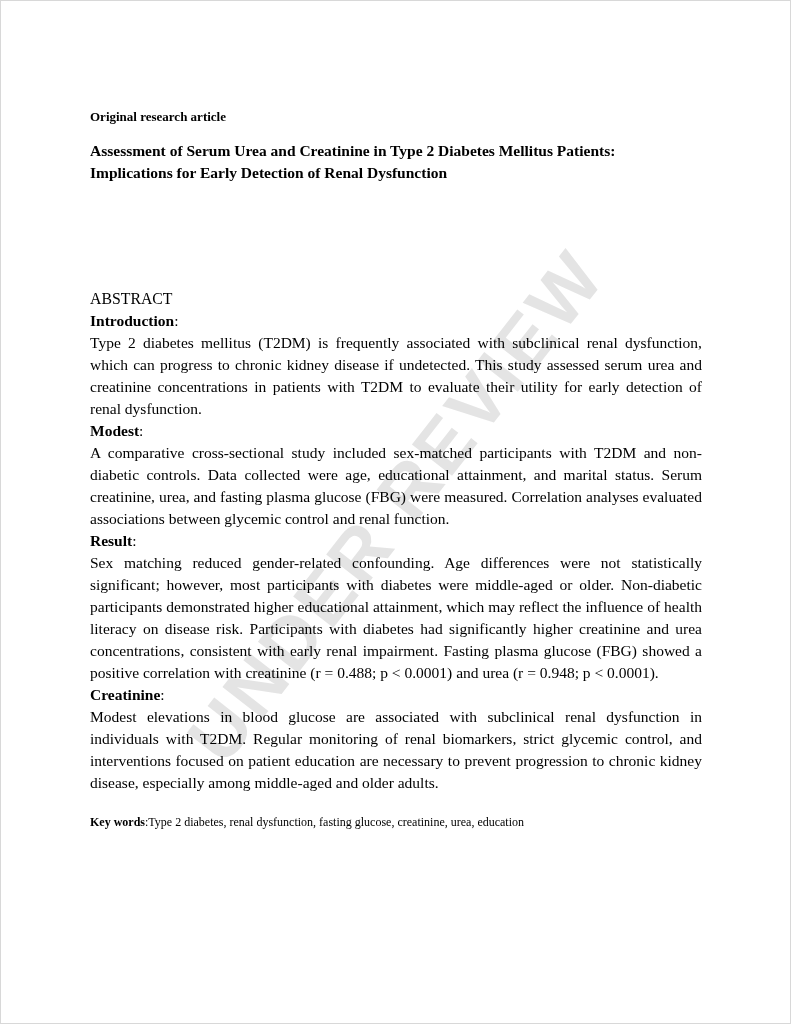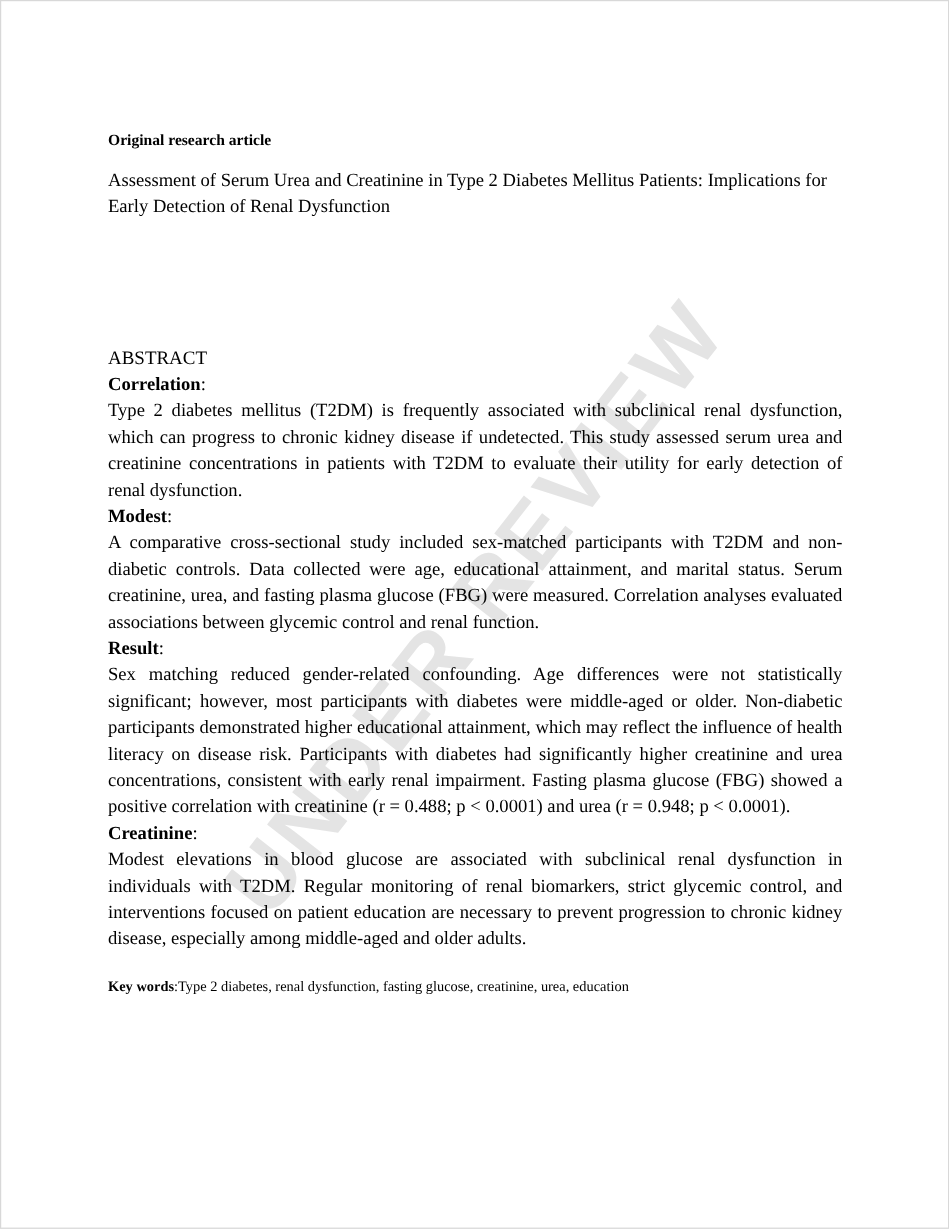--- a/index.html
+++ b/index.html
@@ -58,21 +58,21 @@
     transform-origin: center center;
     white-space: nowrap;
   }
   .label-line {
     font-weight: bold;
     font-size: 13px;
     margin: 0 0 14px 0;
     line-height: 1.35;
   }
   .title {
-    font-weight: normal;
+    font-weight: bold;
     font-size: 15.5px;
     line-height: 1.42;
     margin: 0 11px 10px 0;
   }
   .spacer-big { height: 96px; }
   .abstract-head {
     font-weight: normal;
     font-size: 15.8px;
     margin: 0 0 2px 0;
   }
@@ -115,21 +115,21 @@
   <div class="content">
 
     <div class="label-line">Original research article</div>
 
     <div class="title">Assessment of Serum Urea and Creatinine in Type 2 Diabetes Mellitus Patients: Implications for Early Detection of Renal Dysfunction</div>
 
     <div class="spacer-big"></div>
 
     <div class="abstract-head">ABSTRACT</div>
 
-    <div class="sec-head"><span>Correlation</span><span class="colon">:</span></div>
+    <div class="sec-head"><span>Introduction</span><span class="colon">:</span></div>
     <p class="body">Type 2 diabetes mellitus (T2DM) is frequently associated with subclinical renal dysfunction, which can progress to chronic kidney disease if undetected. This study assessed serum urea and creatinine concentrations in patients with T2DM to evaluate their utility for early detection of renal dysfunction.</p>
 
     <div class="sec-head"><span>Modest</span><span class="colon">:</span></div>
     <p class="body">A comparative cross-sectional study included sex-matched participants with T2DM and non-diabetic controls. Data collected were age, educational attainment, and marital status. Serum creatinine, urea, and fasting plasma glucose (FBG) were measured. Correlation analyses evaluated associations between glycemic control and renal function.</p>
 
     <div class="sec-head"><span>Result</span><span class="colon">:</span></div>
     <p class="body">Sex matching reduced gender-related confounding. Age differences were not statistically significant; however, most participants with diabetes were middle-aged or older. Non-diabetic participants demonstrated higher educational attainment, which may reflect the influence of health literacy on disease risk. Participants with diabetes had significantly higher creatinine and urea concentrations, consistent with early renal impairment. Fasting plasma glucose (FBG) showed a positive correlation with creatinine (r = 0.488; p &lt; 0.0001) and urea (r = 0.948; p &lt; 0.0001).</p>
 
     <div class="sec-head"><span>Creatinine</span><span class="colon">:</span></div>
     <p class="body">Modest elevations in blood glucose are associated with subclinical renal dysfunction in individuals with T2DM. Regular monitoring of renal biomarkers, strict glycemic control, and interventions focused on patient education are necessary to prevent progression to chronic kidney disease, especially among middle-aged and older adults.</p>

